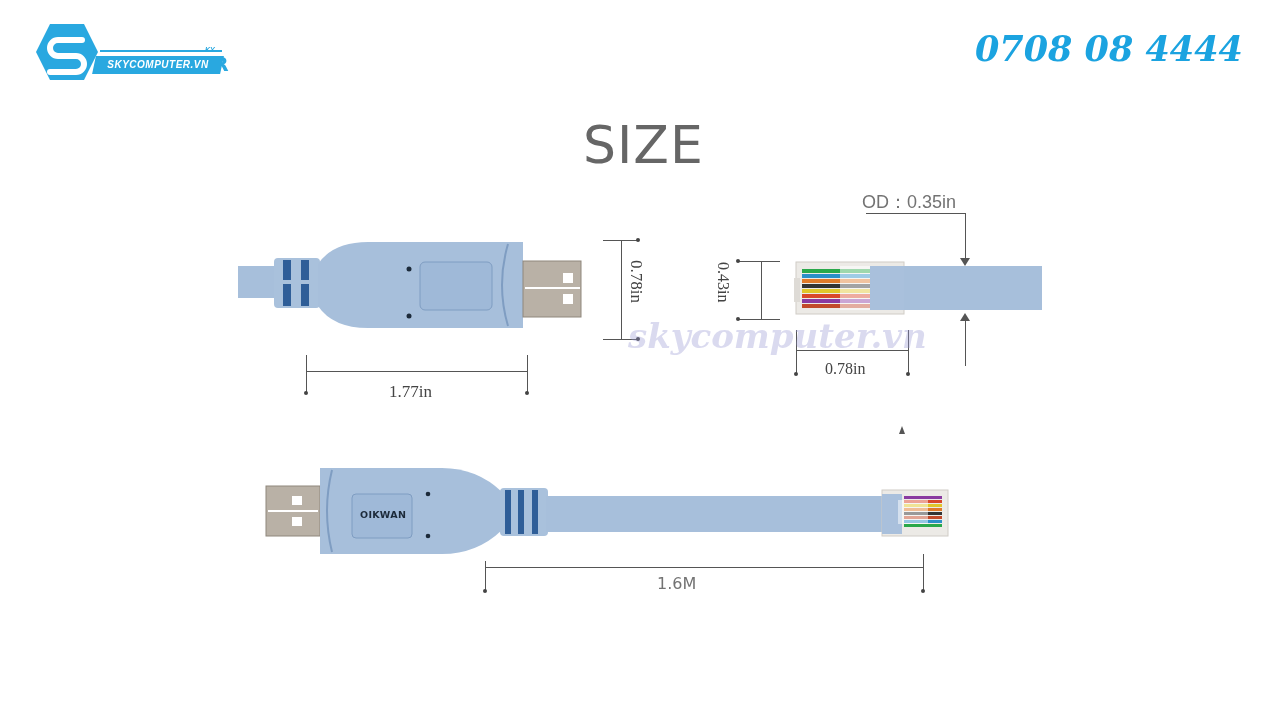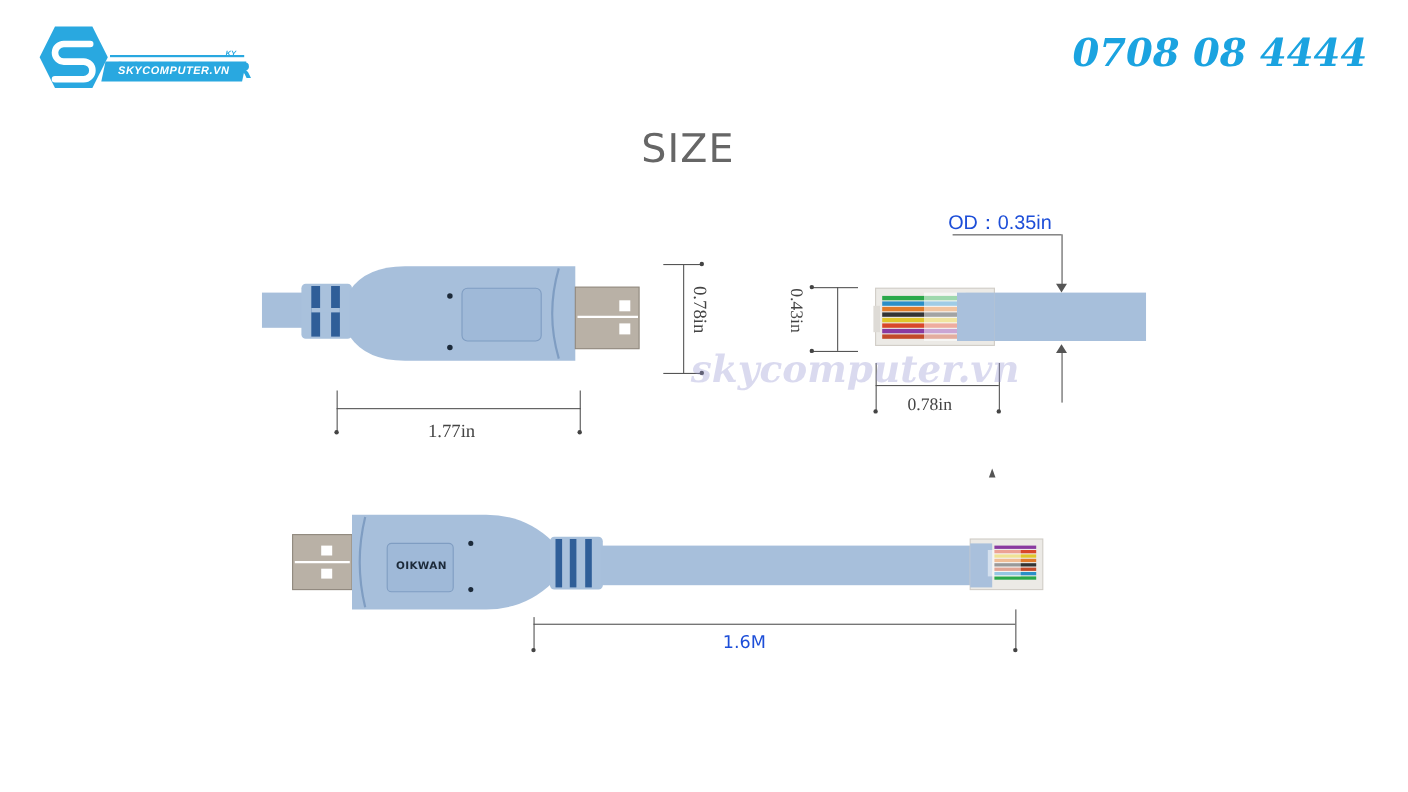--- a/index.html
+++ b/index.html
@@ -4,23 +4,23 @@
   <style>
     html, body { margin:0; padding:0; }
     body { width:1280px; height:720px; background:#ffffff; position:relative; overflow:hidden; font-family:"Liberation Sans", sans-serif; }
     .abs { position:absolute; }
     .logo-text { position:absolute; left:100px; top:25px; font-family:"DejaVu Sans", sans-serif; font-weight:bold; font-size:20px; color:#29a8e0; letter-spacing:0.5px;margin-top:27px; }
     .logo-ky { position:absolute; left:205px; top:46px; font-size:7px; font-weight:bold; color:#29a8e0; font-style:italic; }
     .logo-line { position:absolute; left:100px; top:50px; width:122px; height:2px; background:#29a8e0; }
     .logo-sub { position:absolute; left:94px; top:56px; width:128px; height:18px; background:#29a8e0; transform:skewX(-12deg); }
     .logo-sub span { display:block; transform:skewX(12deg); color:#fff; font-size:10px; font-weight:bold; font-style:italic; text-align:center; line-height:18px; letter-spacing:0.5px; }
     .phone { position:absolute; left:975px; top:28px; font-family:"DejaVu Serif", serif; font-weight:bold; font-style:italic; font-size:35px; color:#1ba3e0; letter-spacing:0px; }
-    .title { position:absolute; left:583px; top:115px; font-family:"DejaVu Sans", sans-serif; font-size:36px; color:#666666; letter-spacing:1px; }
+    .title { position:absolute; left:583px; top:115px; font-family:"DejaVu Sans", sans-serif; font-size:52px; color:#666666; letter-spacing:1px; }
     .dim { position:absolute; font-family:"Liberation Serif", serif; font-size:17px; color:#444; }
-    .dim-sans { position:absolute; font-family:"DejaVu Sans", sans-serif; font-size:16px; color:#1d4ed8; }
+    .dim-sans { position:absolute; font-family:"DejaVu Sans", sans-serif; font-size:16px; color:#737373; }
     .line-h { position:absolute; height:1px; background:#555; }
     .line-v { position:absolute; width:1px; background:#555; }
     .dot { position:absolute; width:4px; height:4px; border-radius:50%; background:#444; }
     .watermark { position:absolute; left:628px; top:316px; font-family:"DejaVu Serif", serif; font-weight:bold; font-style:italic; font-size:34px; color:rgba(150,150,210,0.35); letter-spacing:0px; }
     .vert { writing-mode:vertical-rl; }
   </style>
 </head>
 <body>
 
 <div>

